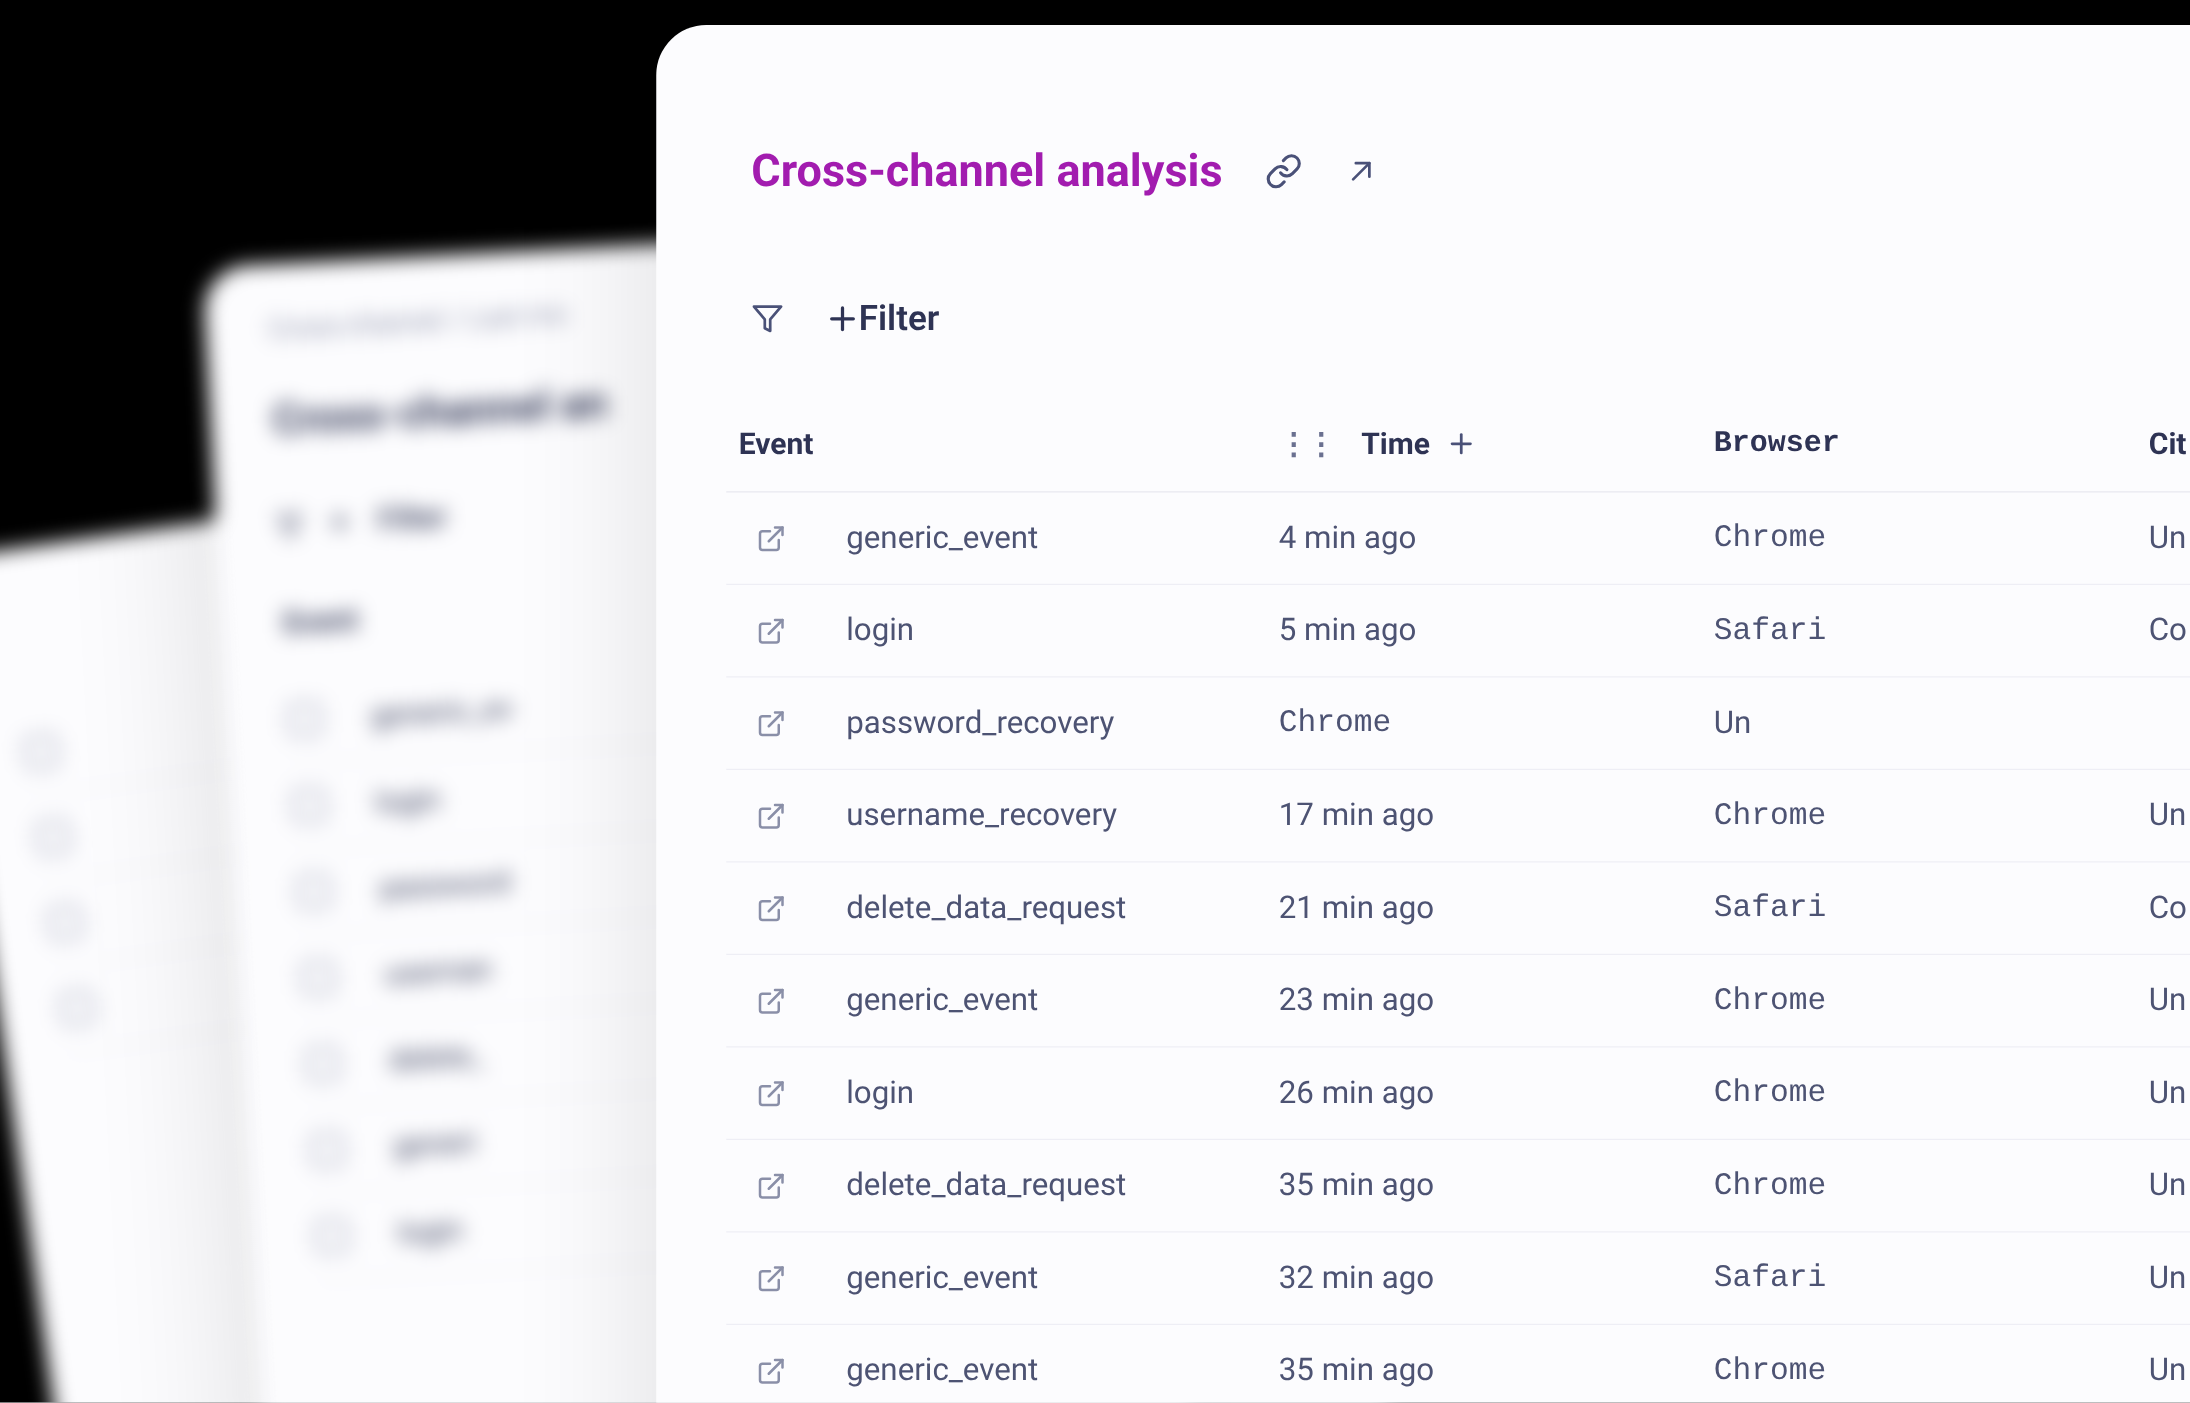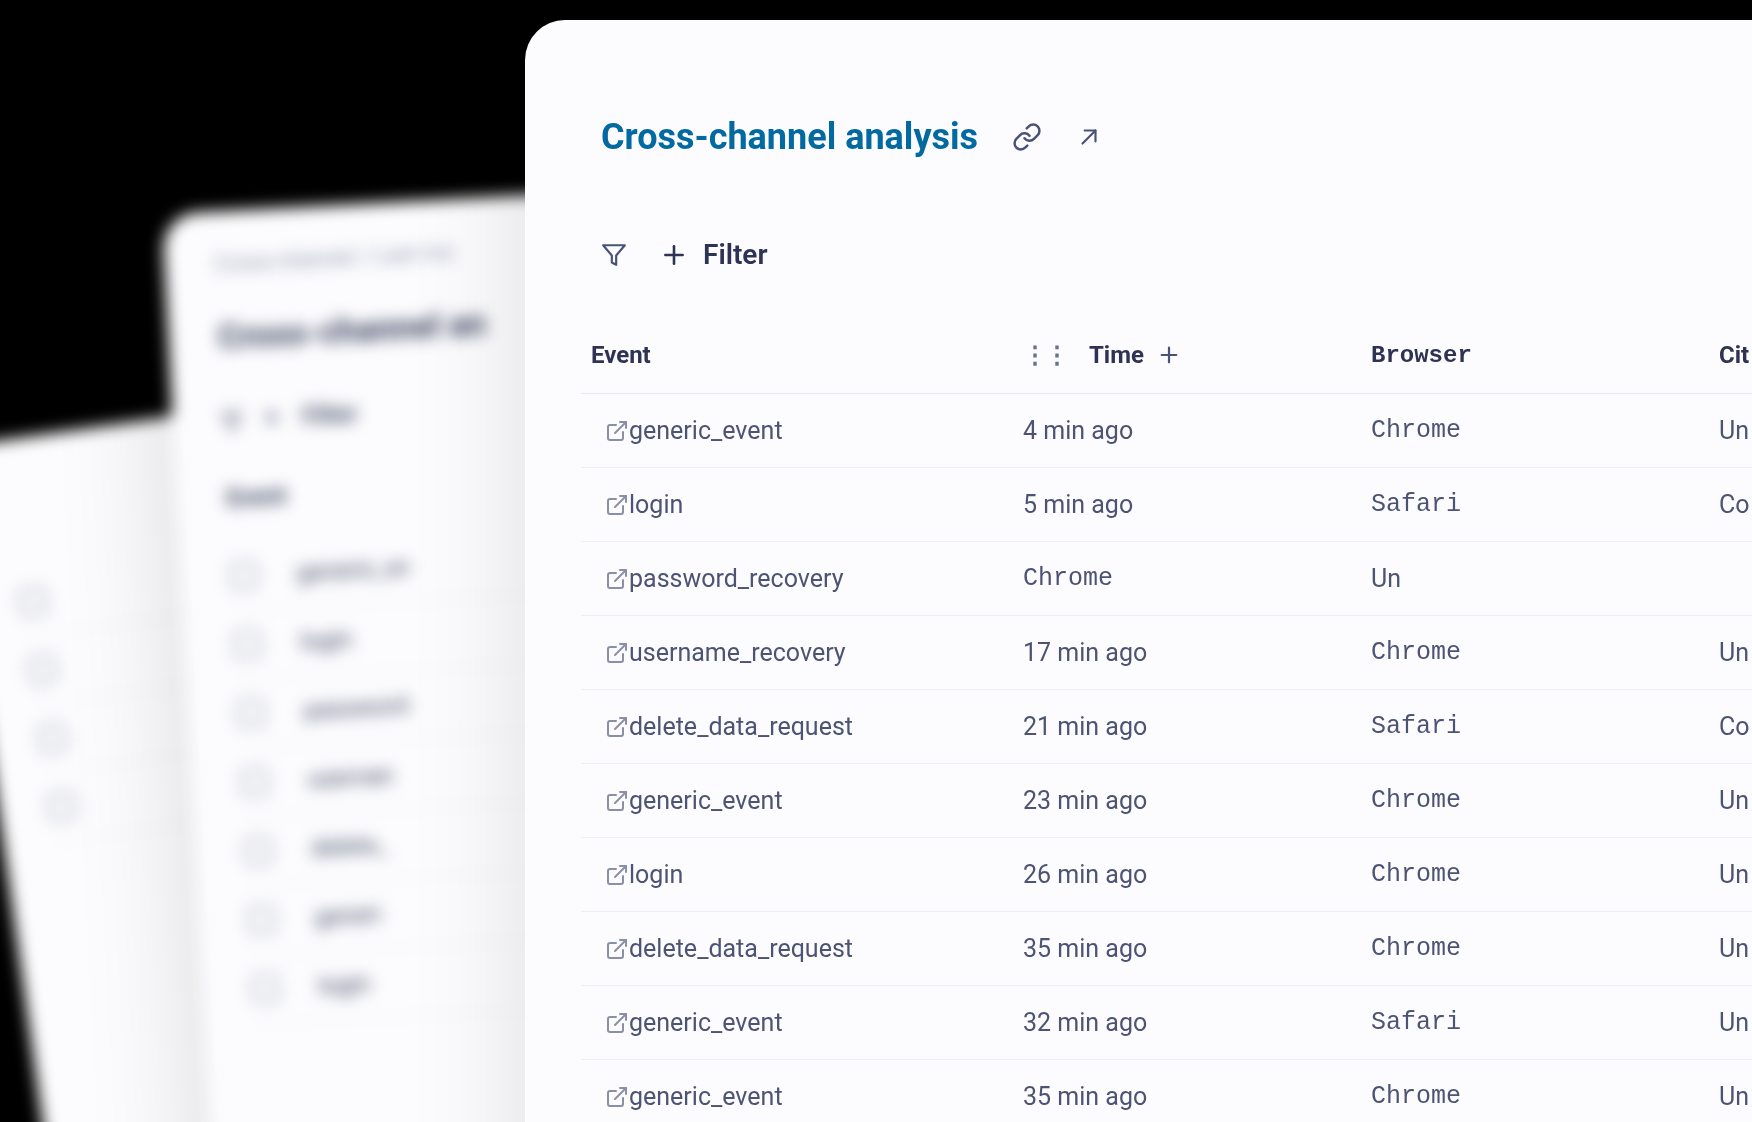--- a/index.html
+++ b/index.html
@@ -60,35 +60,34 @@
 .header {
   display: flex;
   align-items: center;
   gap: 34px;
   margin-bottom: 80px;
   padding-left: 20px;
 }
 .title {
   font-size: 36px;
   font-weight: 700;
-  color: #0369a1;
+  color: #a21caf;
 }
 .hicon { color: #4a5178; display: inline-flex; }
 
 .toolbar {
   display: flex;
   align-items: center;
   gap: 34px;
   margin-bottom: 50px;
   padding-left: 20px;
 }
 .filter-btn {
   display: flex;
   align-items: center;
-  gap: 16px;
   font-size: 28px;
   font-weight: 600;
   color: #2e3354;
   cursor: pointer;
 }
 
 .table-head {
   display: flex;
   align-items: center;
   padding: 20px 0 24px 0;
@@ -105,21 +104,21 @@
 .drag-dots { color: #6a7090; font-size: 24px; letter-spacing: -2px; margin-right: 8px; }
 
 .row {
   display: flex;
   align-items: center;
   padding: 22px 0;
   border-bottom: 1px solid #eeeef5;
   font-size: 25px;
   color: #4d5373;
 }
-.row .col-event { display: flex; align-items: center; padding-left: 24px; }
+.row .col-event { display: flex; align-items: center; gap: 48px; padding-left: 24px; }
 .ext-icon { color: #8a8fa8; display: inline-flex; flex-shrink: 0; }
 
 svg { display: block; }
 </style>
 </head>
 <body>
 
 <div class="blur-card blur-card-1">
   <div class="bc-title">&nbsp;</div>
   <div class="bc-row">

